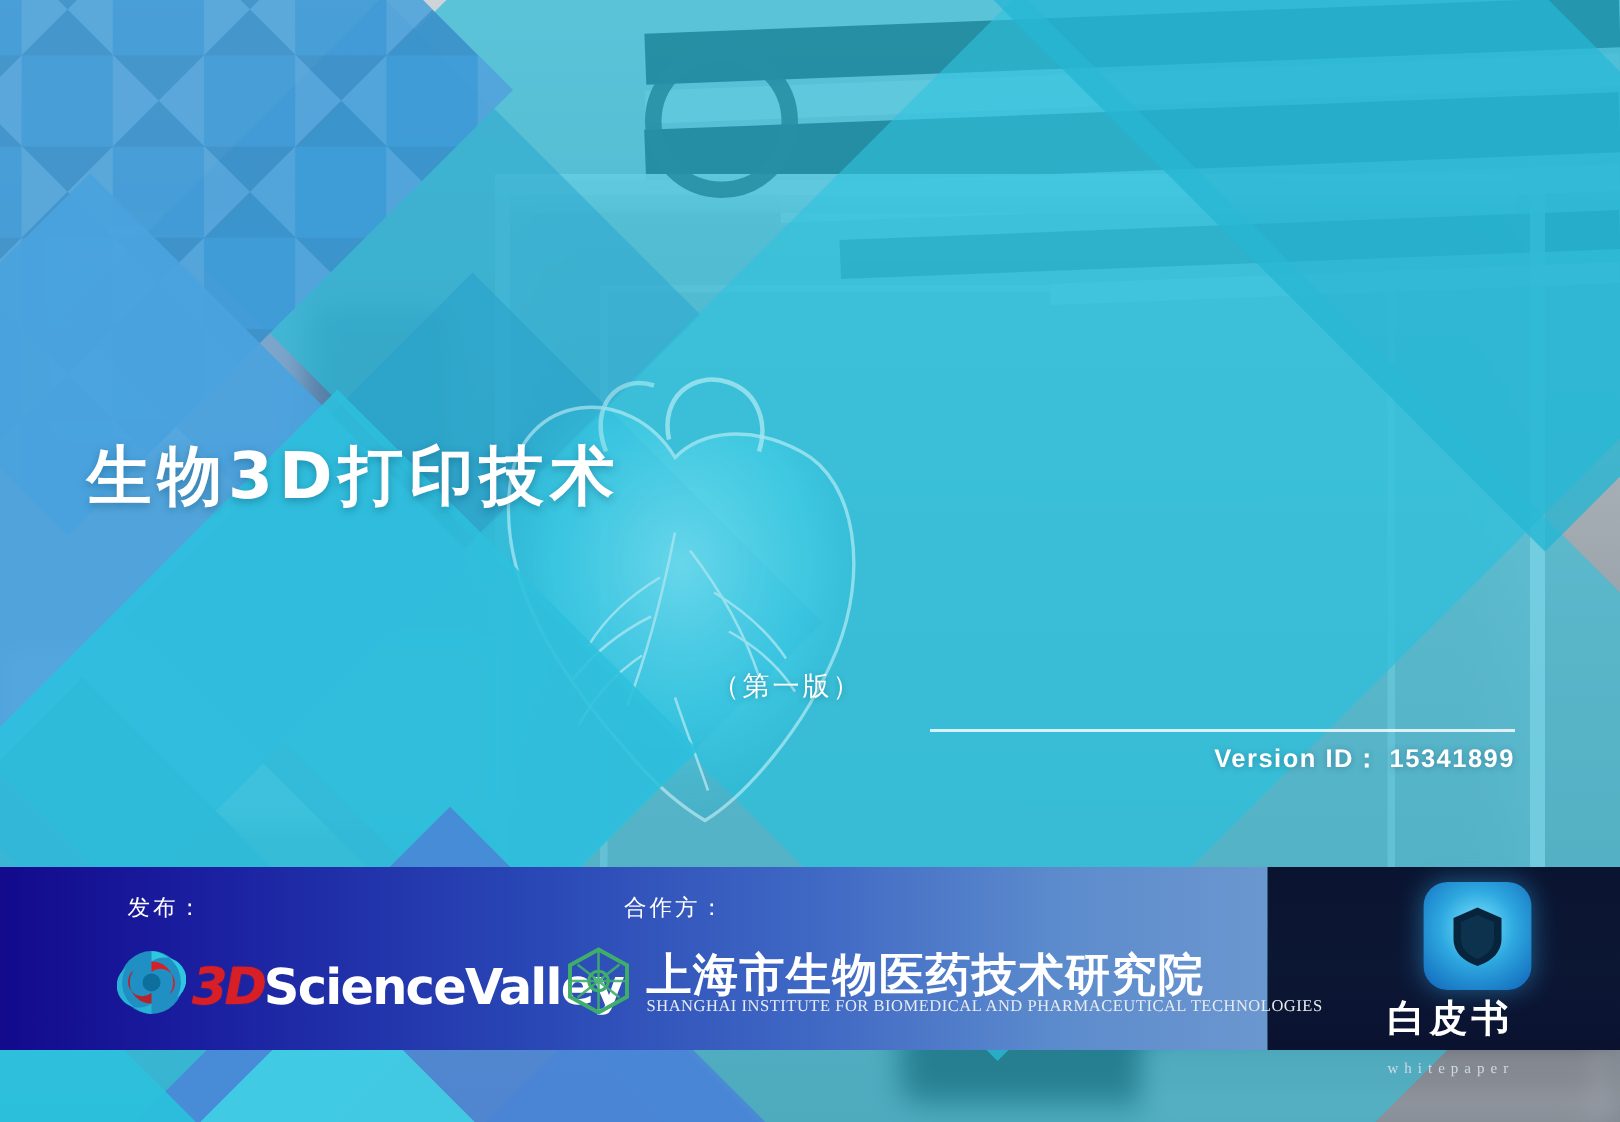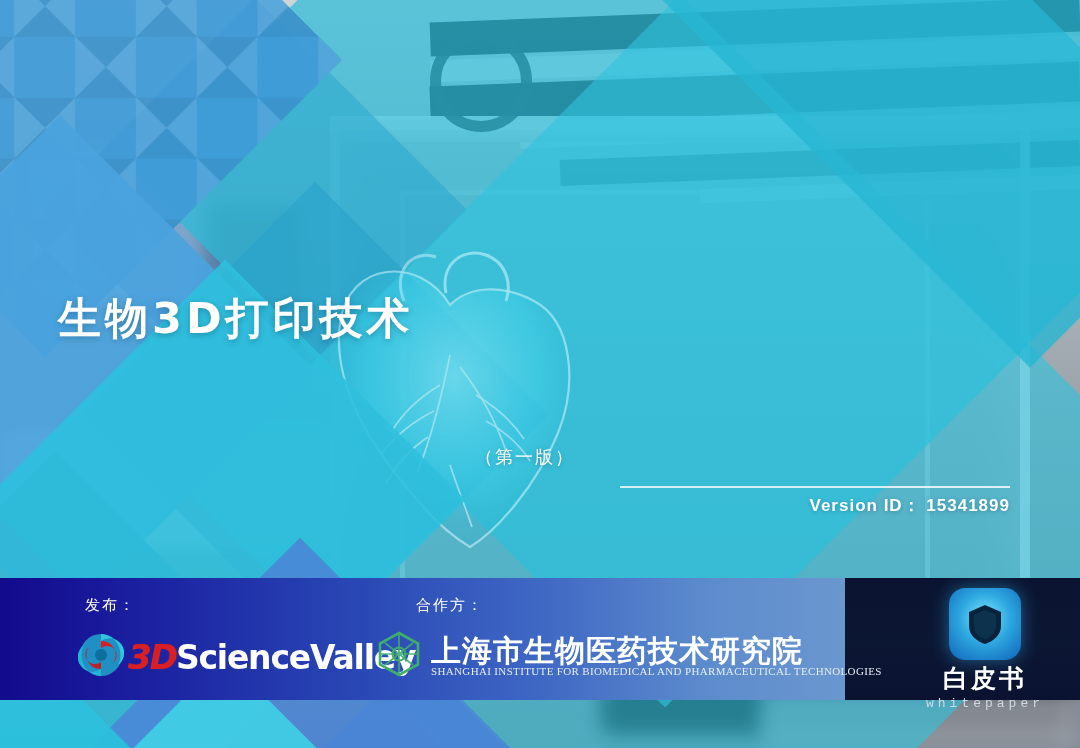--- a/index.html
+++ b/index.html
@@ -178,34 +178,34 @@
   .plogo-cn{
     color:#ffffff;font-size:30px;font-weight:bold;letter-spacing:1px;
     line-height:29px;font-family:Liberation Sans, sans-serif;
   }
   .plogo-en{
     color:#e7ecf3;font-size:11px;letter-spacing:.35px;line-height:12px;
     font-family:Liberation Serif, serif;
   }
 
   
-  .wp{position:absolute;left:925px;top:588px;width:120px;text-align:center;}
+  .wp{position:absolute;left:925px;top:588px;width:120px;}
   .wp-mark{
     width:72px;height:72px;margin:0 auto;border-radius:16px;
     background:radial-gradient(circle at 50% 42%,#7fe9ff 0%,#2ea8e0 45%,#0f63b8 100%);
     display:flex;align-items:center;justify-content:center;
     box-shadow:0 0 18px rgba(60,190,255,.45);
   }
   .wp-cn{
     color:#ffffff;font-size:25px;font-weight:bold;letter-spacing:3px;
     margin-top:2px;font-family:"DejaVu Sans","Liberation Sans",sans-serif;
   }
   .wp-en{
-    color:#cfd9e6;font-size:13px;letter-spacing:4px;margin-top:1px;
-    font-family:Liberation Mono, monospace;
+    color:#cfd9e6;font-size:10px;letter-spacing:4px;margin-top:12px;
+    font-family:Liberation Serif, serif;
   }
 
   
   .bot-dia{position:absolute;transform:rotate(45deg);}
   .bd1{left:-90px;top:690px;width:230px;height:230px;background:#2cc0dc;opacity:.95;}
   .bd2{left:120px;top:700px;width:210px;height:210px;background:#3fd0e6;opacity:.9;}
   .bd3{left:300px;top:705px;width:230px;height:230px;background:#4a86d6;opacity:.92;}
 </style>
 </head>
 <body>

